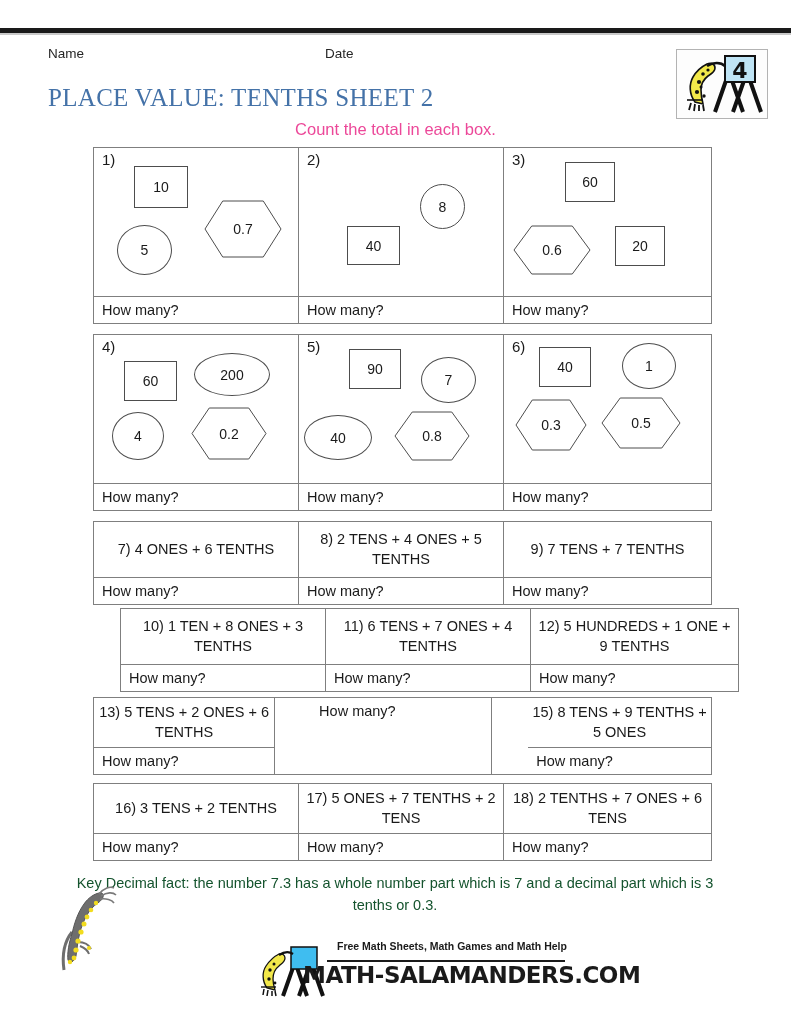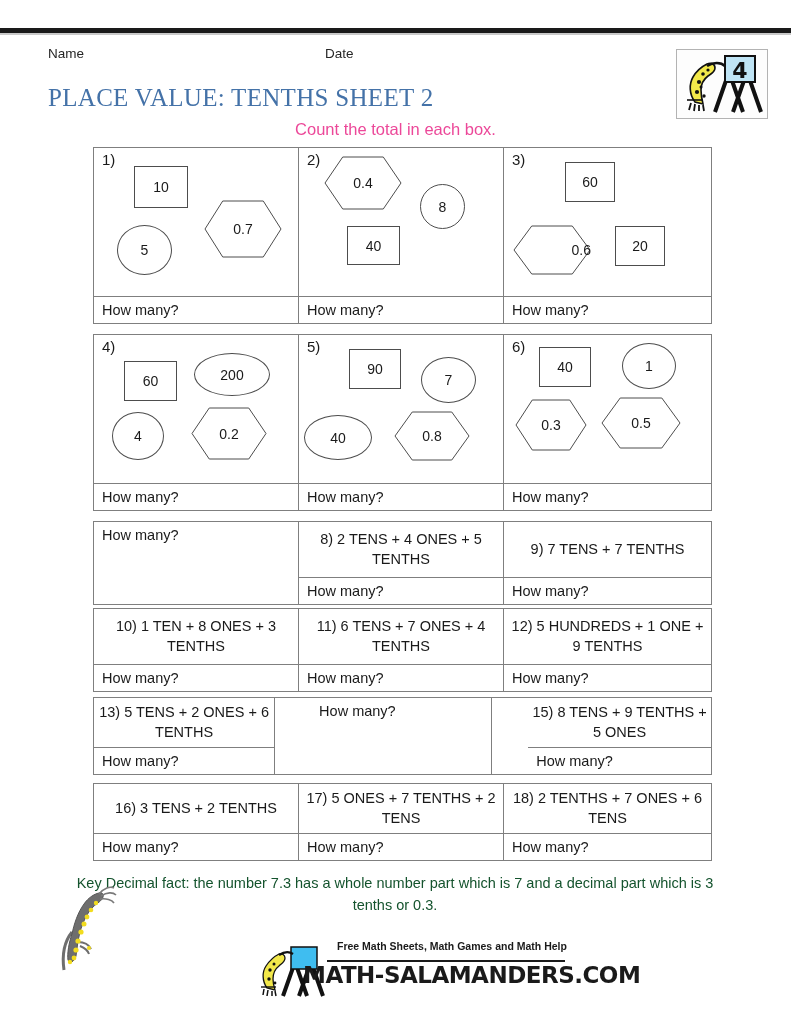--- a/index.html
+++ b/index.html
@@ -258,42 +258,36 @@
           </div>
           <div class="sh sh-circle" style="left: 23px; top: 77px; width: 55px; height: 50px;">
             <span>5</span>
           </div>
         </div>
         <div class="howmany">How many?</div>
       </div>
       <div class="shape-cell" style="width: 205px;">
         <div class="shape-area">
           <div class="cellnum">2)</div>
-          <div class="sh sh-hex" style="left: 25px; top: 8px; width: 78px; height: 54px;">
-            <svg width="78" height="54" viewBox="0 0 78 54">
-              <polygon points="18.72,1 59.28,1 77,27 59.28,53 18.72,53 1,27" fill="#ffffff" stroke="#4d4d4d" stroke-width="1"></polygon>
-            </svg>
-            <span>0.4</span>
-          </div>
           <div class="sh sh-circle" style="left: 121px; top: 36px; width: 45px; height: 45px;">
             <span>8</span>
           </div>
           <div class="sh sh-rect" style="left: 48px; top: 78px; width: 53px; height: 39px;">
             <span>40</span>
           </div>
         </div>
         <div class="howmany">How many?</div>
       </div>
       <div class="shape-cell" style="width: 207px;">
         <div class="shape-area">
           <div class="cellnum">3)</div>
           <div class="sh sh-rect" style="left: 61px; top: 14px; width: 50px; height: 40px;">
             <span>60</span>
           </div>
-          <div class="sh sh-hex" style="left: 9px; top: 77px; width: 78px; height: 50px; justify-content: flex-end;">
+          <div class="sh sh-hex" style="left: 9px; top: 77px; width: 78px; height: 50px;">
             <svg width="78" height="50" viewBox="0 0 78 50">
               <polygon points="18.72,1 59.28,1 77,25 59.28,49 18.72,49 1,25" fill="#ffffff" stroke="#4d4d4d" stroke-width="1"></polygon>
             </svg>
             <span>0.6</span>
           </div>
           <div class="sh sh-rect" style="left: 111px; top: 78px; width: 50px; height: 40px;">
             <span>20</span>
           </div>
         </div>
         <div class="howmany">How many?</div>
@@ -363,32 +357,33 @@
             </svg>
             <span>0.5</span>
           </div>
         </div>
         <div class="howmany">How many?</div>
       </div>
     </div>
 
   <div class="text-row" id="text-row-1" style="top:521px; height:84px;">
       <div class="text-cell" style="width: 205px;">
+        <div class="q-text">7) 4 ONES + 6 TENTHS</div>
         <div class="q-how">How many?</div>
       </div>
       <div class="text-cell" style="width: 205px;">
         <div class="q-text">8) 2 TENS + 4 ONES + 5 TENTHS</div>
         <div class="q-how">How many?</div>
       </div>
       <div class="text-cell" style="width: 207px;">
         <div class="q-text">9) 7 TENS + 7 TENTHS</div>
         <div class="q-how">How many?</div>
       </div>
     </div>
-  <div class="text-row" id="text-row-2" style="top:608px; height:84px;">
+  <div class="text-row" id="text-row-2" style="top:608px; height:84px;margin-left:27px;">
       <div class="text-cell" style="width: 205px;">
         <div class="q-text">10) 1 TEN + 8 ONES + 3 TENTHS</div>
         <div class="q-how">How many?</div>
       </div>
       <div class="text-cell" style="width: 205px;">
         <div class="q-text">11) 6 TENS + 7 ONES + 4 TENTHS</div>
         <div class="q-how">How many?</div>
       </div>
       <div class="text-cell" style="width: 207px;">
         <div class="q-text">12) 5 HUNDREDS + 1 ONE + 9 TENTHS</div>

